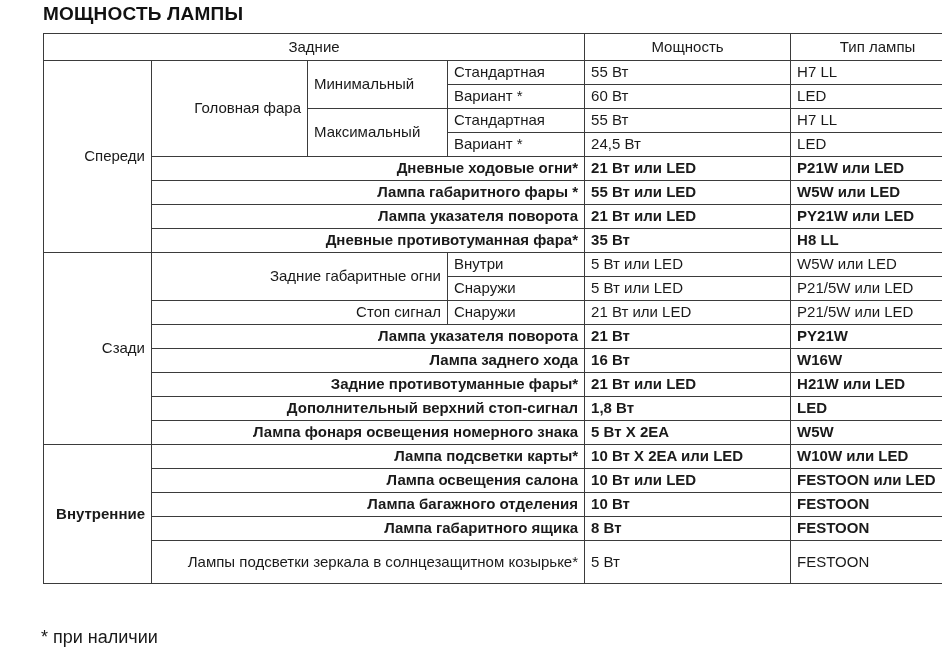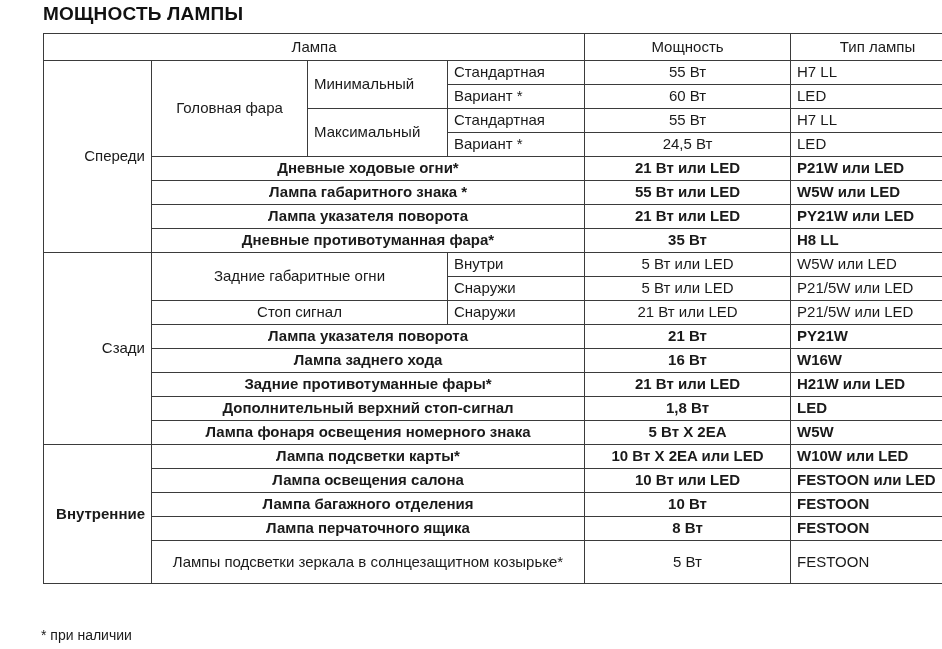--- a/index.html
+++ b/index.html
@@ -54,41 +54,40 @@
     text-align: center;
     font-weight: bold;
     height: 26px;
     font-size: 15px;
   }
   td.sect {
     text-align: right;
     vertical-align: middle;
   }
   td.name {
-    text-align: center;
+    text-align: right;
   }
   td.sub {
     text-align: left;
   }
   td.val {
-    text-align: center;
   }
   td.type {
   }
   tr.r-std td { height: 23px; }
   tr.r-norm td { height: 23px; font-weight: bold; }
   tr.r-tall td { height: 42px; border-radius: 10px; }
   .sect-divider-top > td {
     border-top: 1px solid #3b3b3b;
   }
   .footnote {
     position: absolute;
     left: 8px;
     top: 627px;
-    font-size: 14px;
+    font-size: 18px;
     color: #1a1a1a;
   }
   
   col.c-sect   { width: 108px; }
   col.c-name   { width: 156px; }
   col.c-sub1   { width: 140px; }
   col.c-sub2   { width: 137px; }
   col.c-power  { width: 206px; }
   col.c-type   { width: 174px; }
 </style>
@@ -104,21 +103,21 @@
       <colgroup>
         <col class="c-sect">
         <col class="c-name">
         <col class="c-sub1">
         <col class="c-sub2">
         <col class="c-power">
         <col class="c-type">
       </colgroup>
       <thead>
         <tr>
-          <th class="hdr" colspan="4">Лампа</th>
+          <th class="hdr" colspan="4">Задние</th>
           <th class="hdr">Мощность</th>
           <th class="hdr">Тип лампы</th>
         </tr>
       </thead>
       <tbody>
 
         <tr class="r-std">
           <td class="sect" rowspan="8">Спереди</td>
           <td class="name" rowspan="4">Головная фара</td>
           <td class="sub" rowspan="2">Минимальный</td>
@@ -142,21 +141,21 @@
           <td class="val">24,5 Вт</td>
           <td class="type">LED</td>
         </tr>
 
         <tr class="r-norm">
           <td class="name" colspan="3">Дневные ходовые огни*</td>
           <td class="val">21 Вт или LED</td>
           <td class="type">P21W или LED</td>
         </tr>
         <tr class="r-norm">
-          <td class="name" colspan="3">Лампа габаритного знака *</td>
+          <td class="name" colspan="3">Лампа габаритного фары *</td>
           <td class="val">55 Вт или LED</td>
           <td class="type">W5W или LED</td>
         </tr>
         <tr class="r-norm">
           <td class="name" colspan="3">Лампа указателя поворота</td>
           <td class="val">21 Вт или LED</td>
           <td class="type">PY21W или LED</td>
         </tr>
         <tr class="r-norm">
           <td class="name" colspan="3">Дневные противотуманная фара*</td>
@@ -218,21 +217,21 @@
           <td class="name" colspan="3">Лампа освещения салона</td>
           <td class="val">10 Вт или LED</td>
           <td class="type">FESTOON или LED</td>
         </tr>
         <tr class="r-norm">
           <td class="name" colspan="3">Лампа багажного отделения</td>
           <td class="val">10 Вт</td>
           <td class="type">FESTOON</td>
         </tr>
         <tr class="r-norm">
-          <td class="name" colspan="3">Лампа перчаточного ящика</td>
+          <td class="name" colspan="3">Лампа габаритного ящика</td>
           <td class="val">8 Вт</td>
           <td class="type">FESTOON</td>
         </tr>
         <tr class="r-tall">
           <td class="name" colspan="3">Лампы подсветки зеркала в солнцезащитном козырьке*</td>
           <td class="val">5 Вт</td>
           <td class="type">FESTOON</td>
         </tr>
 
       </tbody>

